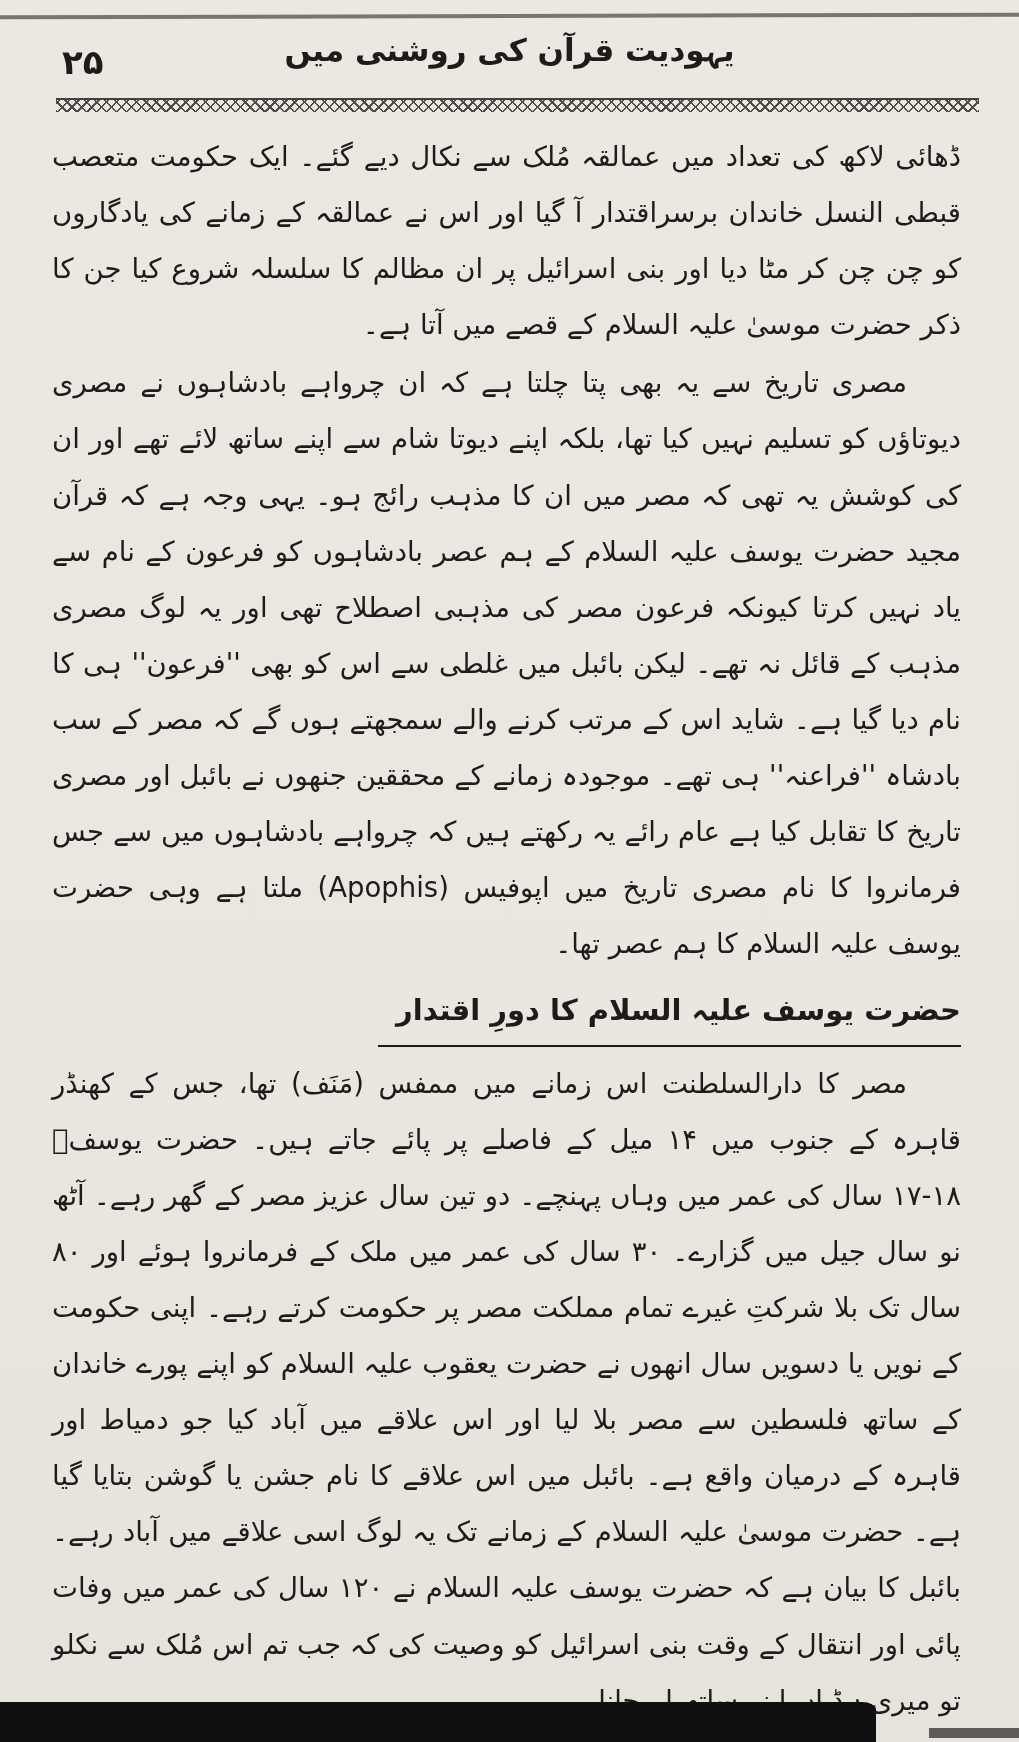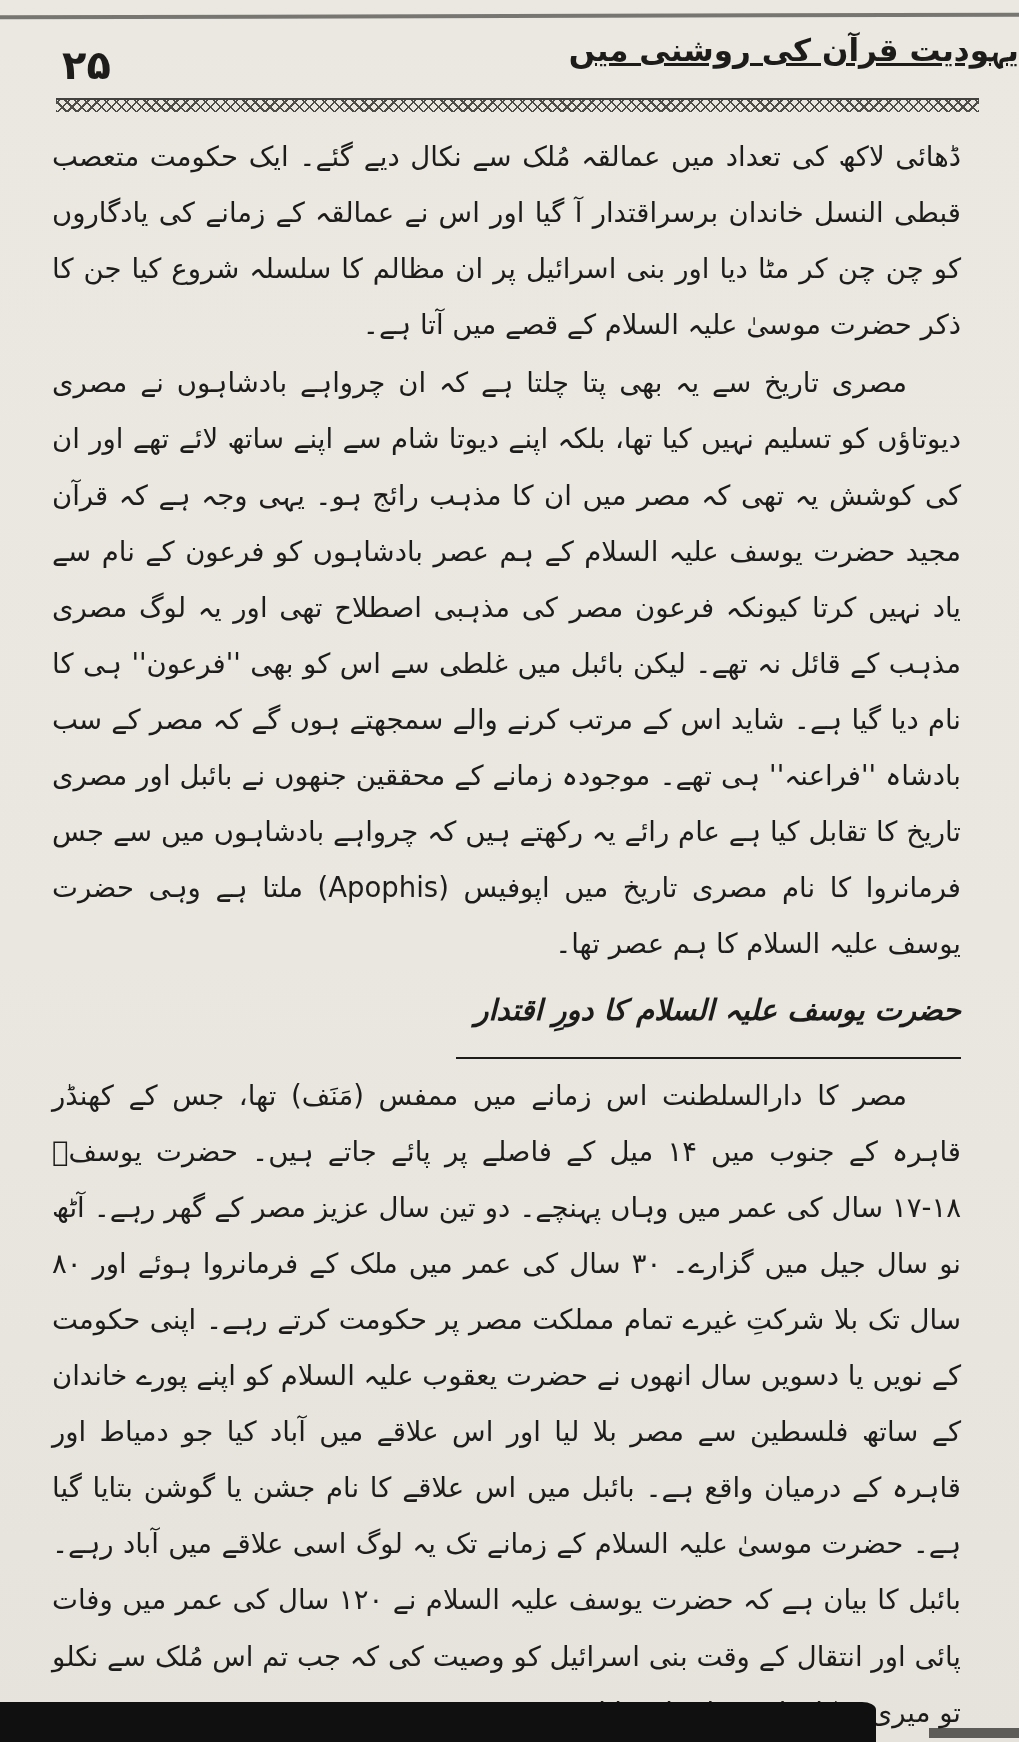--- a/index.html
+++ b/index.html
@@ -46,32 +46,32 @@
   .page-header {
     position: relative;
     height: 72px;
     margin-top: 26px;
   }
   .page-number {
     position: absolute;
     right: auto;
     left: 62px;
     top: 16px;
-    font-size: 40px;
+    font-size: 34px;
     font-weight: bold;
     letter-spacing: 2px;
   }
   .header-title {
     position: absolute;
     left: 0; right: 0;
     top: 6px;
     margin: 0;
+    text-align: center;
     font-size: 31px;
     font-weight: bold;
-    text-decoration: underline;
   }
   .ornament-band {
     margin: 0 40px 0 56px;
     border-top: 2.5px solid #262522;
     height: 12px;
     background:
       repeating-linear-gradient(45deg,  #33312d 0 1.6px, transparent 1.6px 7px),
       repeating-linear-gradient(-45deg, #33312d 0 1.6px, transparent 1.6px 7px);
     opacity: 0.85;
   }
@@ -93,23 +93,22 @@
   .section-heading {
     display: block;
     margin: 10px 0 8px 0;
     font-size: 29px;
     font-weight: bold;
     text-indent: 0;
   }
   .section-heading .heading-text {
     display: inline-block;
     border-bottom: 2.5px solid #1d1c1a;
-    padding-bottom: 16px;
+    padding-bottom: 4px;
     padding-left: 18px;
-    font-style: italic;
   }
 </style>
 </head>
 <body>
 
 <div class="page">
 
   <div class="scan-edge-top"></div>
 
   <header class="page-header">

